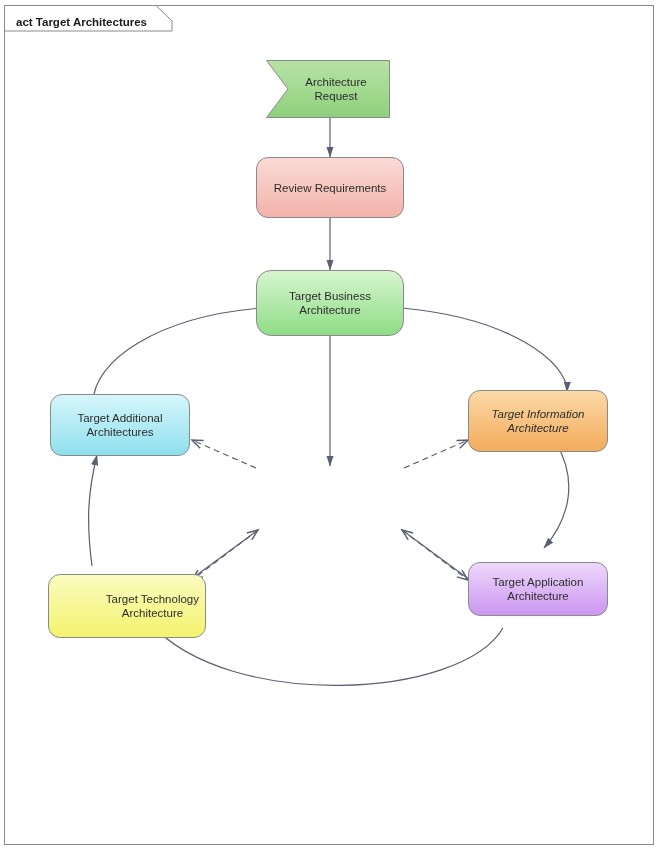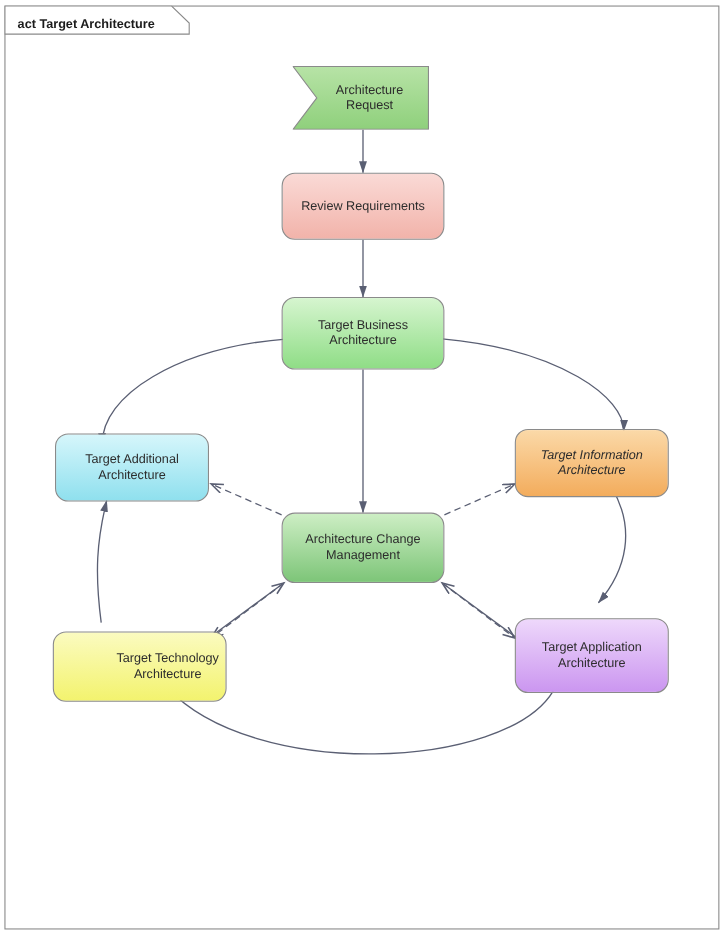--- a/index.html
+++ b/index.html
@@ -88,21 +88,21 @@
 <body>
 
 <div id="canvas">
 
   <div class="frame"></div>
 
   <div class="frame-tab">
     <svg width="170" height="27" viewBox="0 0 170 27">
       <path d="M0.5 0.5 H152 L168 16 V26 H0.5 Z" fill="#ffffff" stroke="#8a8a8a" stroke-width="1"></path>
     </svg>
-    <span class="frame-tab-label">act Target Architecture</span>
+    <span class="frame-tab-label">act Target Architectures</span>
   </div>
 
   <svg class="svg-layer" viewBox="0 0 660 852">
     <defs>
       <marker id="arrow" markerWidth="10" markerHeight="10" refX="8.6" refY="3" orient="auto">
         <path d="M0,0 L9,3 L0,6 z" fill="#5a5f73"></path>
       </marker>
       <marker id="arrowOpen" markerWidth="12" markerHeight="12" refX="9.5" refY="4" orient="auto">
         <path d="M0.5,0.5 L9.5,4 L0.5,7.5" fill="none" stroke="#5a5f73" stroke-width="1.2"></path>
       </marker>
@@ -142,43 +142,39 @@
       <path d="M0.5 0.5 H123.5 V57.5 H0.5 L22 29 Z" fill="url(#g-request)" stroke="#8a8a8a" stroke-width="1"></path>
     </svg>
     <span class="node-label">Architecture
 Request</span>
   </div>
 
   <div class="node" style="left:256px; top:157px; width:148px; height:61px; background:linear-gradient(#fadad6,#f2b3aa);">
     <span class="node-label">Review Requirements</span>
   </div>
 
-  <div class="node" style="left:256px; top:270px; width:148px; height:66px; background:linear-gradient(#d6f5cf,#8fdd86);">
+  <div class="node" style="left:256px; top:270px; width:148px; height:66px; background:linear-gradient(#d6f5cf,#8fdd86);border-radius:15px;">
     <span class="node-label">Target Business
 Architecture</span>
   </div>
 
   <div class="node" style="left:50px; top:394px; width:140px; height:62px; background:linear-gradient(#d6f6fb,#8fe0ee);">
     <span class="node-label">Target Additional
-Architecture</span>
+Architectures</span>
   </div>
 
   <div class="node" style="left:468px; top:390px; width:140px; height:62px; background:linear-gradient(#fbd9a8,#f3ac5c);font-style:italic;">
     <span class="node-label">Target Information
 Architecture</span>
   </div>
 
-  <div class="node" style="left:256px; top:466px; width:148px; height:64px; background:linear-gradient(#cdeec4,#7dc578);">
-    <span class="node-label">Architecture Change
-Management</span>
-  </div>
 
   <div class="node" style="left:48px; top:574px; width:158px; height:64px; background:linear-gradient(#fbfbc0,#f3f36e);justify-content:flex-end;">
     <span class="node-label">Target Technology
 Architecture</span>
   </div>
 
-  <div class="node" style="left:468px; top:562px; width:140px; height:68px; background:linear-gradient(#eed8fb,#cb96f0);">
+  <div class="node" style="left:468px; top:562px; width:140px; height:54px; background:linear-gradient(#eed8fb,#cb96f0);">
     <span class="node-label">Target Application
 Architecture</span>
   </div>
 
 </div>
 
 </body></html>

